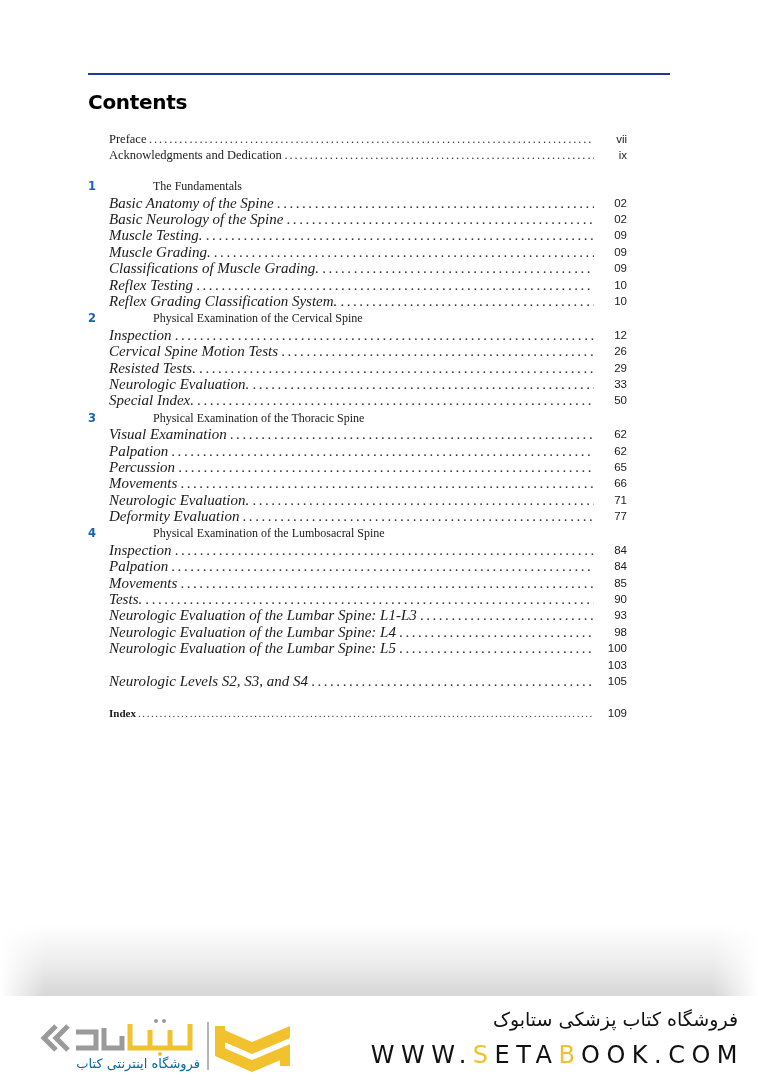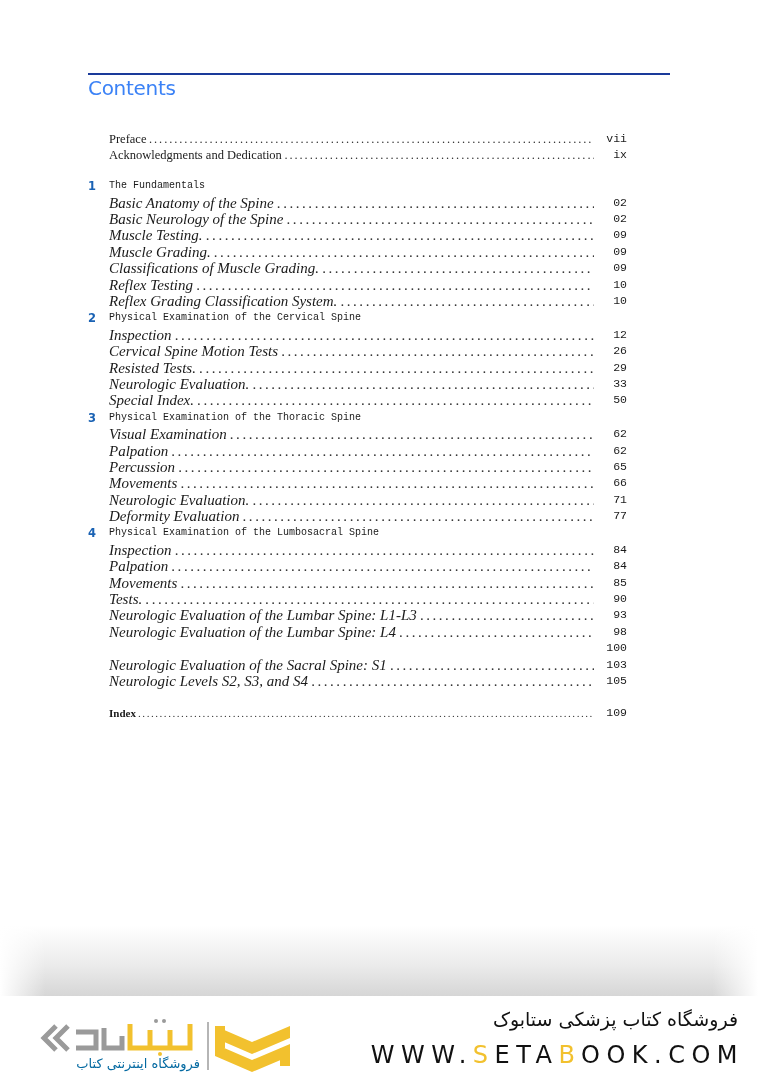--- a/index.html
+++ b/index.html
@@ -7,24 +7,24 @@
     width: 758px; height: 1080px; position: relative; overflow: hidden;
     background: #ffffff;
     font-family: "DejaVu Serif", "Liberation Serif", serif;
     color: #1a1a1a;
   }
   .rule {
     position: absolute; left: 88px; top: 73px; width: 582px; height: 2px;
     background: #1a3a9a;
   }
   .title {
-    position: absolute; left: 88px; top: 76px;
+    position: absolute; left: 88px; top: 90px;
     font-family: "DejaVu Sans", "Liberation Sans", sans-serif;
-    font-weight: normal; font-size: 20px; letter-spacing: -0.3px;
-    color: #3b82f6;
+    font-weight: bold; font-size: 20px; letter-spacing: -0.3px;
+    color: #000000;
   }
   .toc { position: absolute; left: 0; top: 131px; width: 716px; }
   .row {
     position: relative; height: 16.4px; line-height: 16.4px;
     font-size: 11.6px;
   }
   .row .num {
     position: absolute; left: 88px; width: 14px;
     font-family: "DejaVu Sans", "Liberation Sans", sans-serif;
     font-weight: bold; font-size: 11.5px; color: #1a62b4;
@@ -32,24 +32,24 @@
   .row .lbl {
     position: absolute; left: 109px; right: 122px;
     white-space: nowrap; overflow: hidden;
   }
   .row .lbl.dotted::after {
     content: " . . . . . . . . . . . . . . . . . . . . . . . . . . . . . . . . . . . . . . . . . . . . . . . . . . . . . . . . . . . . . . . . . . . . . . . . . . . . . . . . . . . . . . . . . . . . . . . . . . . . . . . . . . .";
     letter-spacing: -0.6px; font-style: normal; font-weight: normal; color: #333;
   }
   .row .pg {
     position: absolute; right: 89px; text-align: right;
-    font-family: Liberation Mono, monospace; font-size: 11.5px;
+    font-family: Liberation Sans, sans-serif; font-size: 11.5px;
   }
   .row.front .lbl { font-family: "Liberation Serif", serif; font-size: 12.5px; }
-  .row.chapter .lbl { font-family: Liberation Mono, monospace; font-size: 10px; }
+  .row.chapter .lbl { font-family: Liberation Serif, serif; font-size: 12px; margin-left: 44px; }
   .row.section .lbl { font-family: "Liberation Serif", serif; font-style: italic; font-size: 15px; }
   .row.index .lbl { font-family: "Liberation Serif", serif; font-weight: bold; font-size: 11px; }
   .gap-chapter { height: 14.5px; }
   .gap-small { height: 1px; }
   .gap-index { height: 16px; }
 
   .shade {
     position: absolute; left: 0; top: 925px; width: 758px; height: 71px;
     background: linear-gradient(to bottom, rgba(255,255,255,0) 0%, #ececec 55%, #d6d6d6 100%);
   }
@@ -214,24 +214,24 @@
     </div>
   <div class="row section">
       <span class="lbl dotted">Neurologic Evaluation of the Lumbar Spine: L1-L3</span>
       <span class="pg">93</span>
     </div>
   <div class="row section">
       <span class="lbl dotted">Neurologic Evaluation of the Lumbar Spine: L4</span>
       <span class="pg">98</span>
     </div>
   <div class="row section">
+      <span class="lbl dotted">Neurologic Evaluation of the Lumbar Spine: L5</span>
       <span class="pg">100</span>
     </div>
   <div class="row section">
-      <span class="lbl dotted">Neurologic Evaluation of the Sacral Spine: S1</span>
       <span class="pg">103</span>
     </div>
   <div class="row section">
       <span class="lbl dotted">Neurologic Levels S2, S3, and S4</span>
       <span class="pg">105</span>
     </div>
 
   <div class="gap-index"></div>
 
   <div class="row index">

